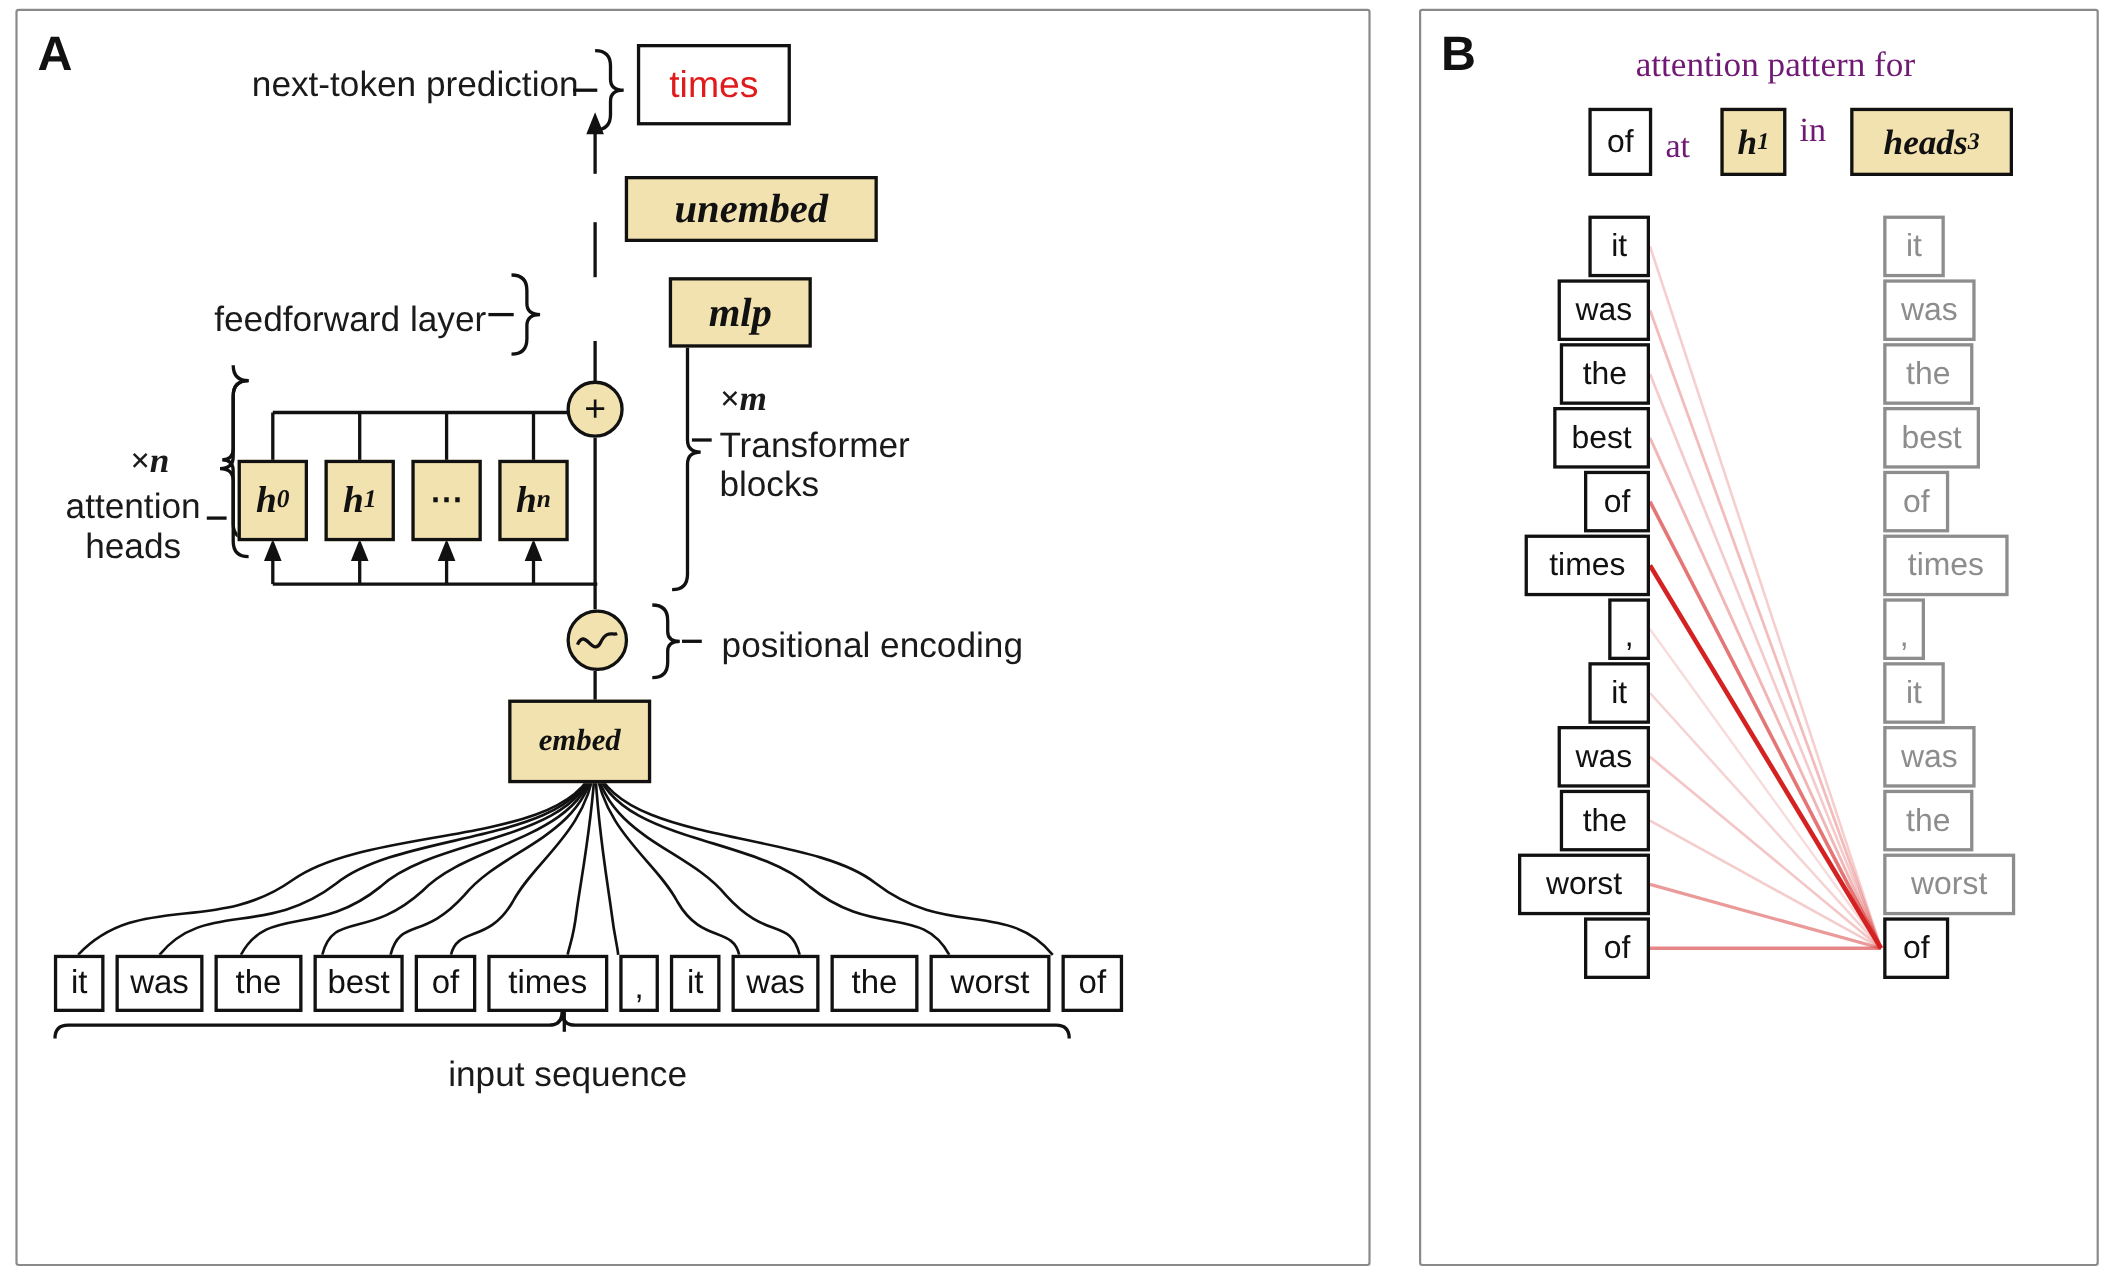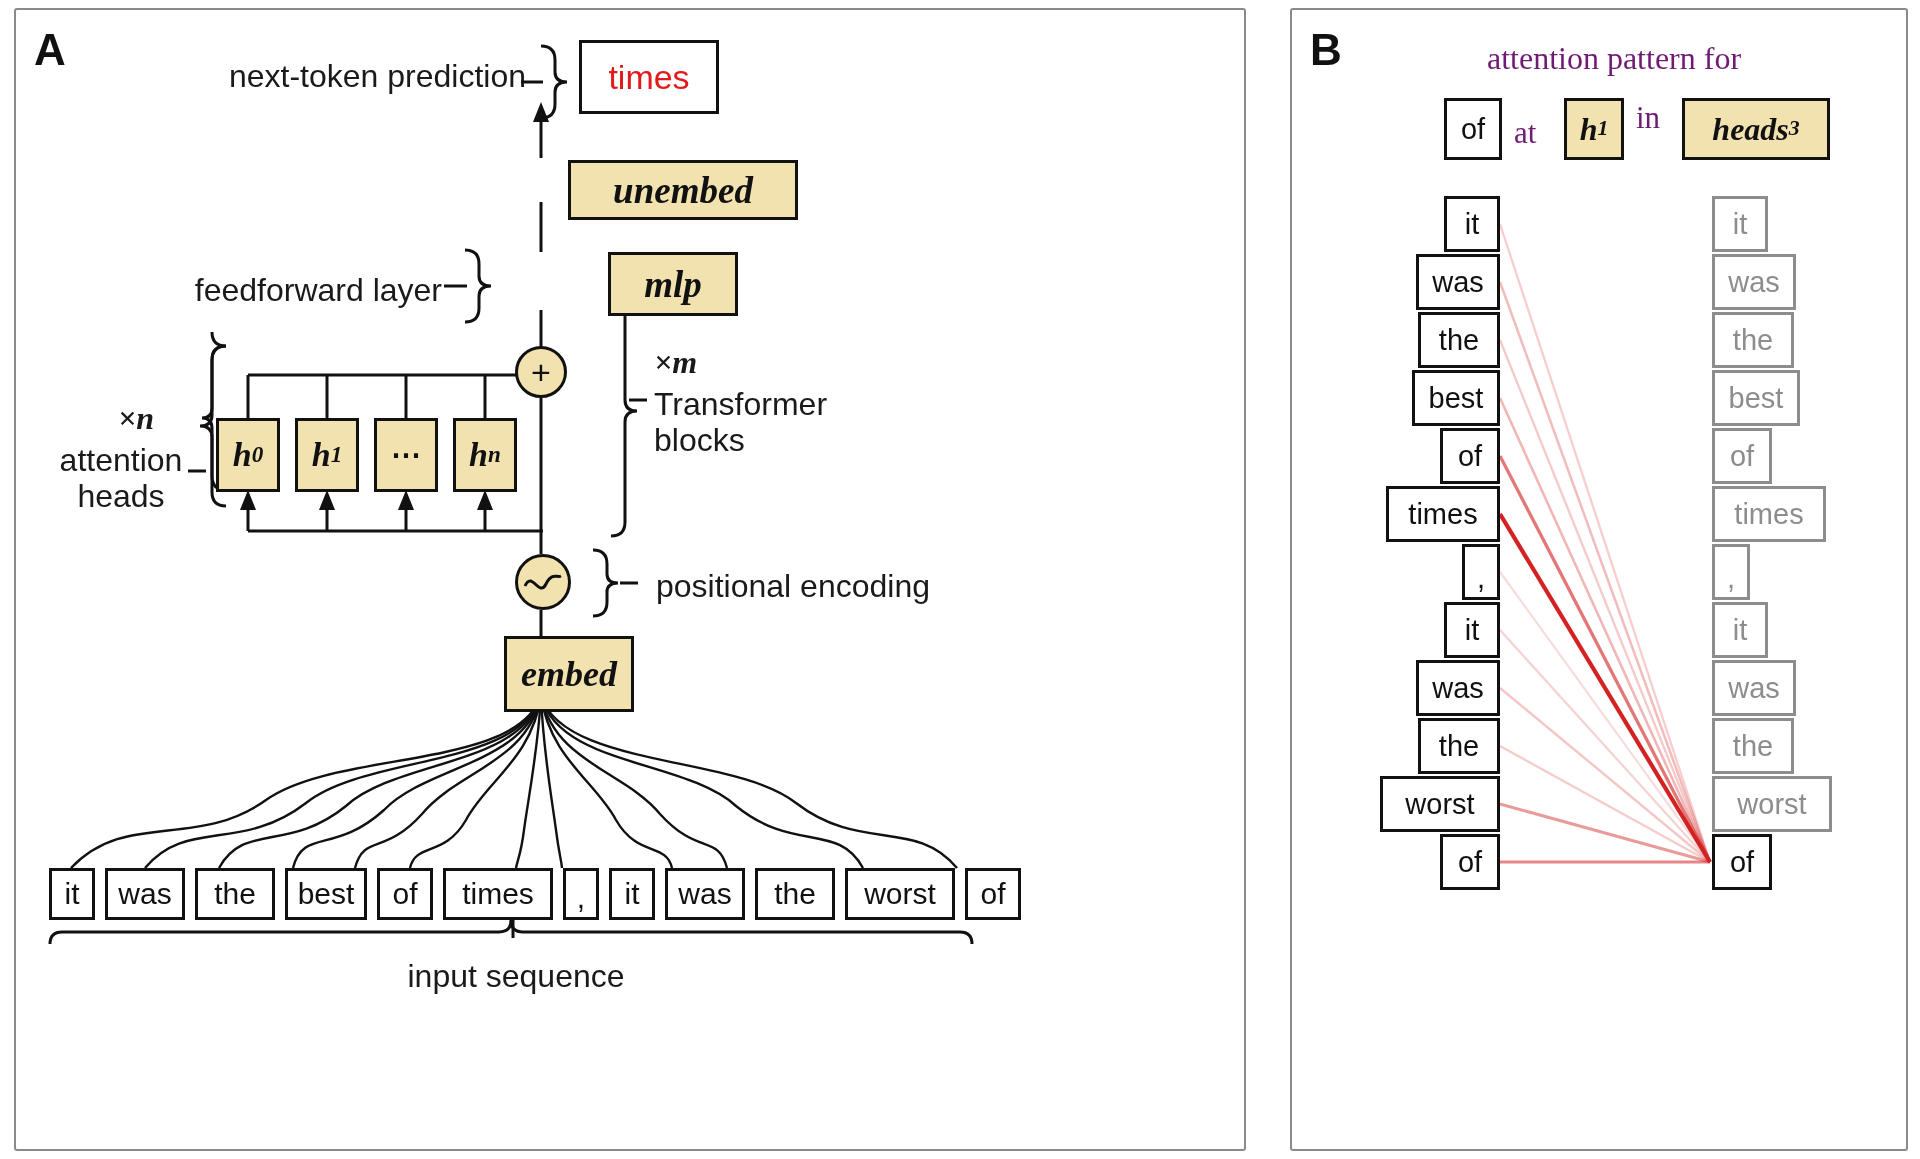--- a/index.html
+++ b/index.html
@@ -223,21 +223,21 @@
     <span class="label" style="left:638px; top:376px;">Transformer</span>
     <span class="label" style="left:638px; top:412px;">blocks</span>
 
     <div class="circ" style="left:499px; top:544px; width:56px; height:56px;">
       <svg width="44" height="44" viewBox="0 0 44 44" style="position:relative;">
         <path d="M 4 26 C 11 10, 18 38, 25 24 C 31 12, 36 18, 40 16" fill="none" stroke="#111" stroke-width="3"></path>
       </svg>
     </div>
     <span class="label" style="left:640px; top:558px;">positional encoding</span>
 
-    <div class="box yellow" style="left:488px; top:626px; width:130px; height:76px; font-size:36px;">embed</div>
+    <div class="box yellow" style="left:446px; top:626px; width:130px; height:76px; font-size:28px;">embed</div>
 
     <div class="box" style="left:33px; top:858px; width:46px;  height:52px;">it</div>
     <div class="box" style="left:89px; top:858px; width:80px;  height:52px;">was</div>
     <div class="box" style="left:179px;top:858px; width:80px;  height:52px;">the</div>
     <div class="box" style="left:269px;top:858px; width:82px;  height:52px;">best</div>
     <div class="box" style="left:361px;top:858px; width:56px;  height:52px;">of</div>
     <div class="box" style="left:427px;top:858px; width:110px; height:52px;">times</div>
     <div class="box" style="left:547px;top:858px; width:36px;  height:52px; align-items:flex-end; padding-bottom:4px;">,</div>
     <div class="box" style="left:593px;top:858px; width:46px;  height:52px;">it</div>
     <div class="box" style="left:649px;top:858px; width:80px;  height:52px;">was</div>

